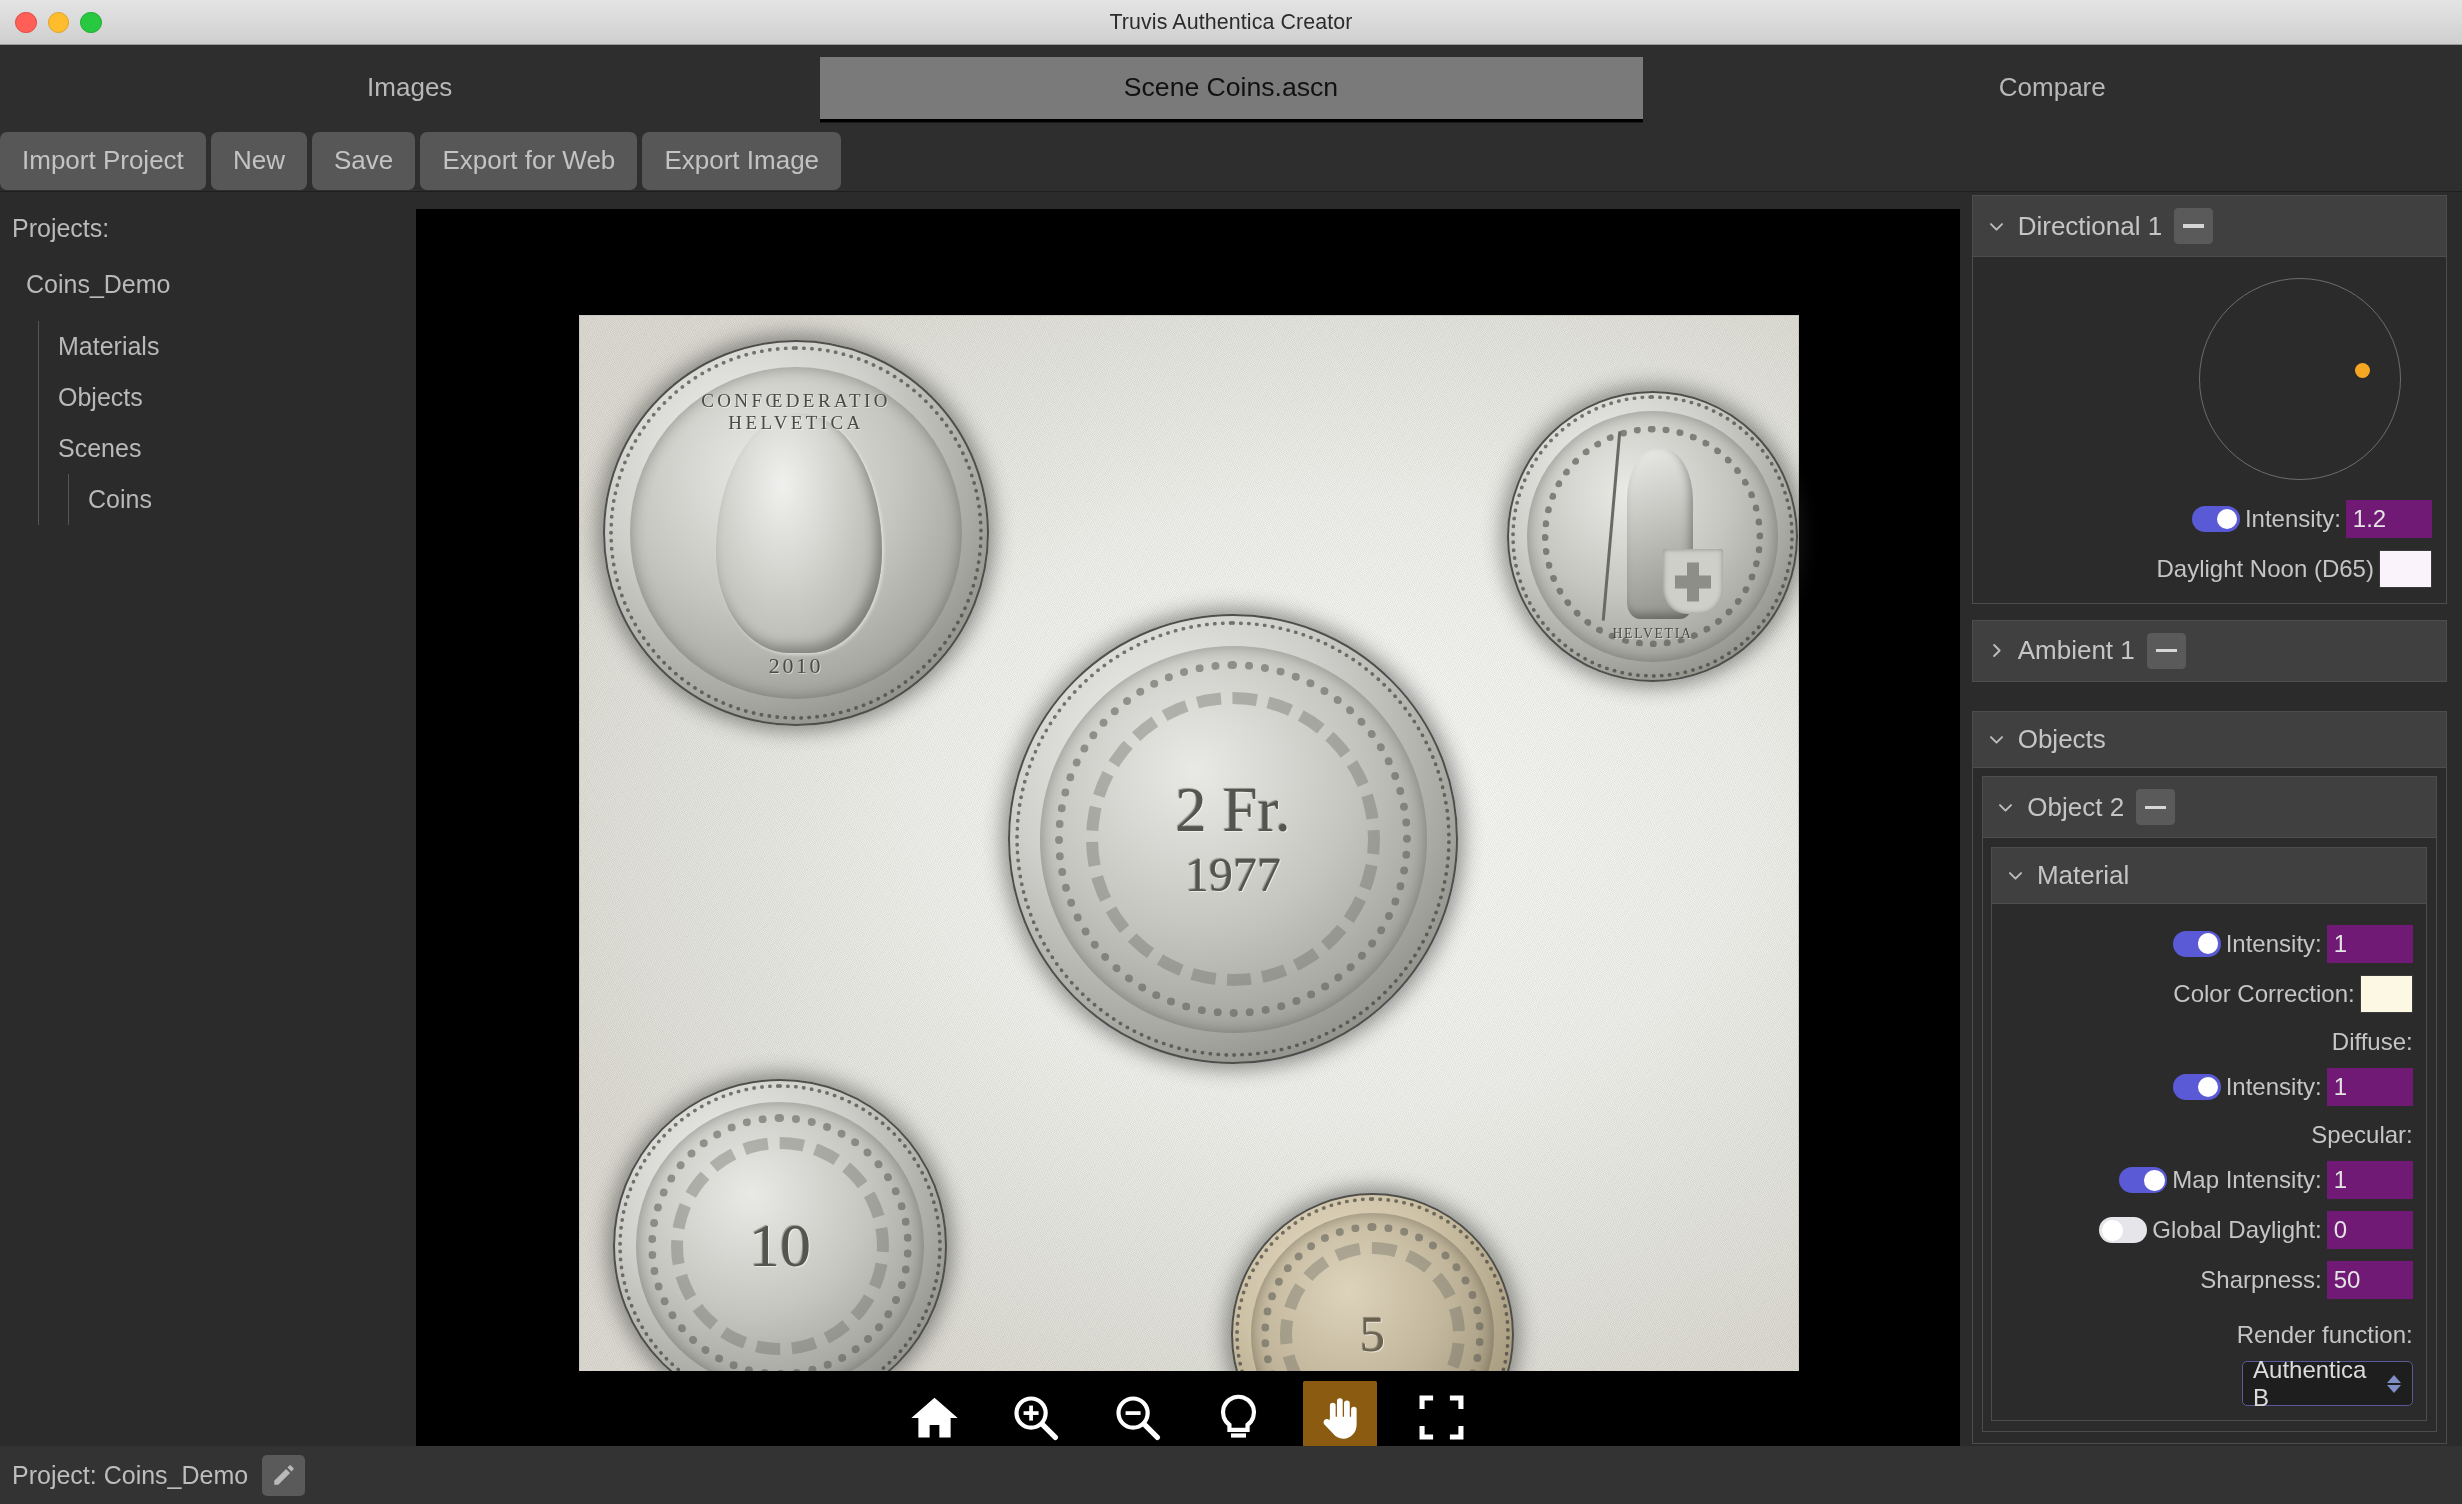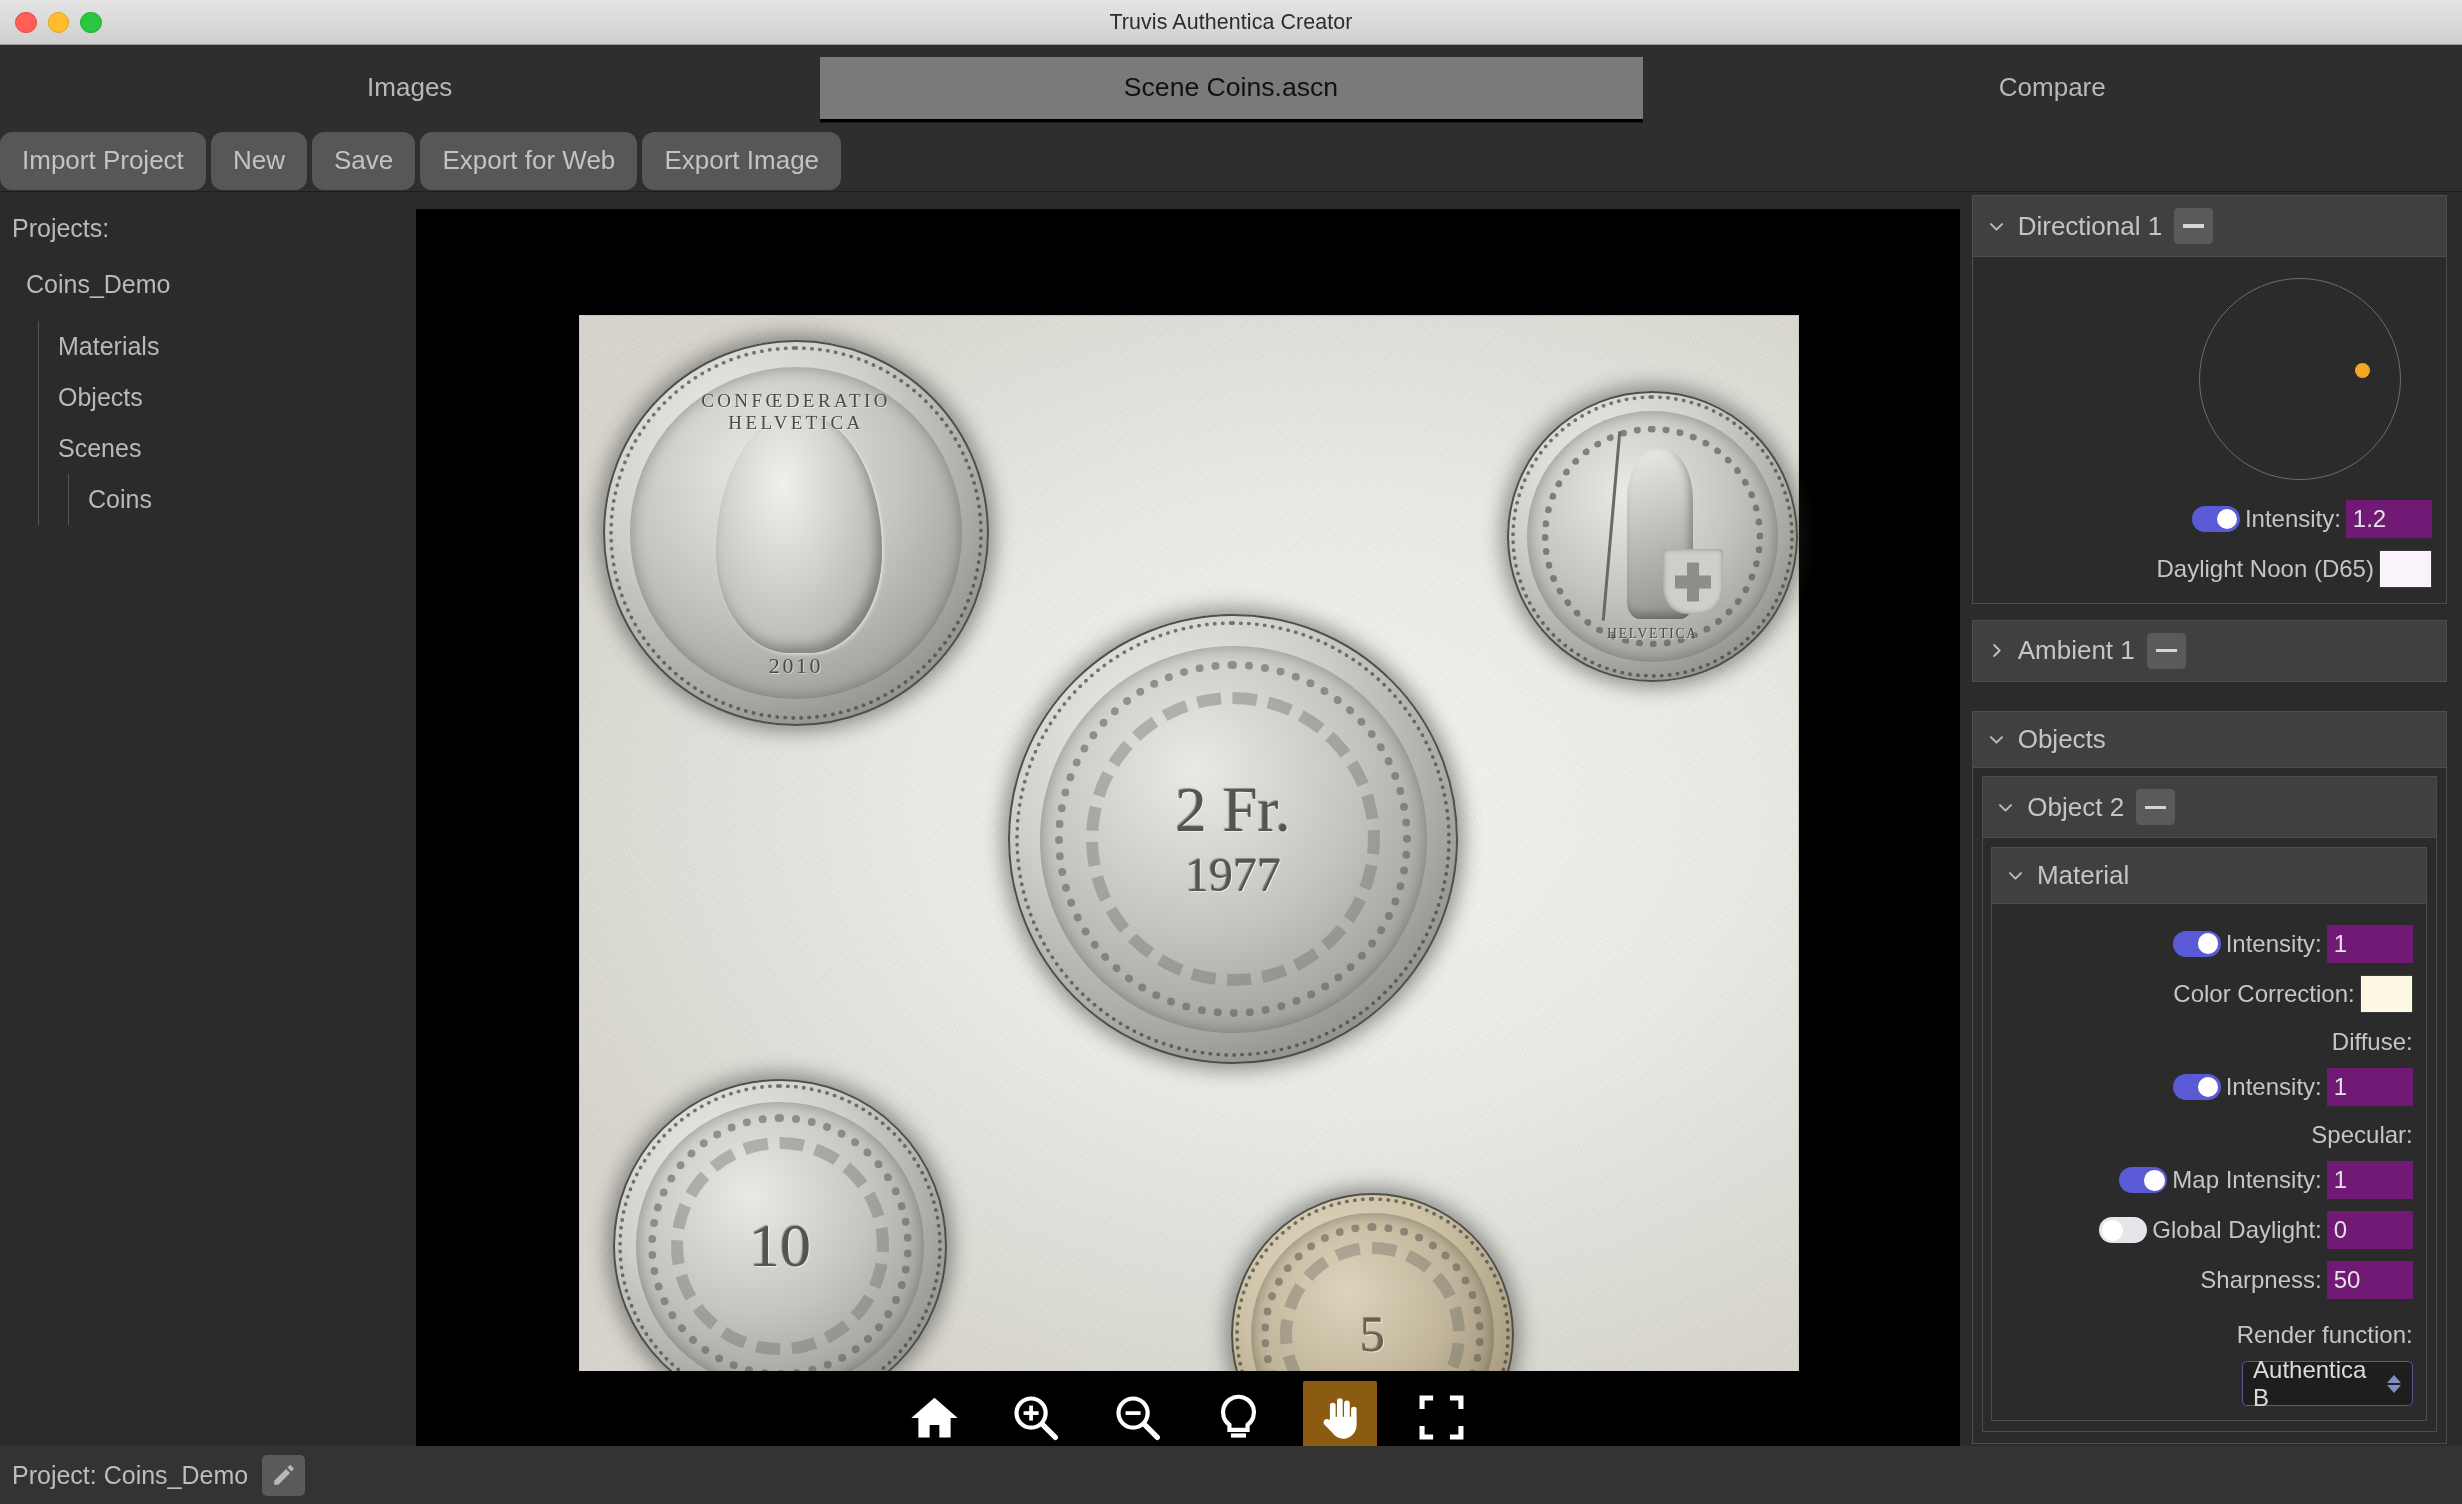--- a/index.html
+++ b/index.html
@@ -47,21 +47,21 @@
 
   
   .toolbar {
     position: absolute; left: 0; top: 130px; width: 2462px; height: 62px;
     background: #2e2e2e; display: flex; align-items: center; gap: 5.1px;
     border-bottom: 0.9px solid #1e1e1e;
   }
   .tbtn {
     height: 58px; padding: 0 22px; background: #575757; color: #c3c3c3;
     font-size: 26px; display: flex; align-items: center; justify-content: center;
-    border-radius: 12px; cursor: pointer; border: none;
+    border-radius: 7px; cursor: pointer; border: none;
     font-family: "Liberation Sans", sans-serif;
   }
 
   
   .sidebar {
     position: absolute; left: 0; top: 192px; width: 416px; bottom: 58px;
     background: #2b2b2b; padding: 22px 0 0 0;
   }
   .side-head { font-size: 25px; color: #b9b9b9; padding-left: 12px; }
   .proj-root { font-size: 25px; color: #b9b9b9; padding: 27.4px 0 0 26px; cursor: pointer; }
@@ -329,21 +329,21 @@
       </div>
 
       <div class="coin" id="coin-half-fr">
         <div class="rim"></div>
         <div class="edge"></div>
         <div class="inner">
           <div class="stars"></div>
           <div class="spear"></div>
           <div class="figure"></div>
           <div class="shield"></div>
-          <div class="arc-label" style="bottom:8%;font-size:13.7px;letter-spacing:1.7px;">HELVETICA</div>
+          <div class="arc-label" style="bottom:8%;font-size:13.7px;letter-spacing:1.7px;">HELVETIA</div>
         </div>
       </div>
 
       <div class="coin" id="coin-10rp">
         <div class="rim"></div>
         <div class="edge"></div>
         <div class="inner">
           <div class="wreath"></div>
           <div class="wreath2"></div>
           <div class="face" style="font-size:62px;">10</div>

